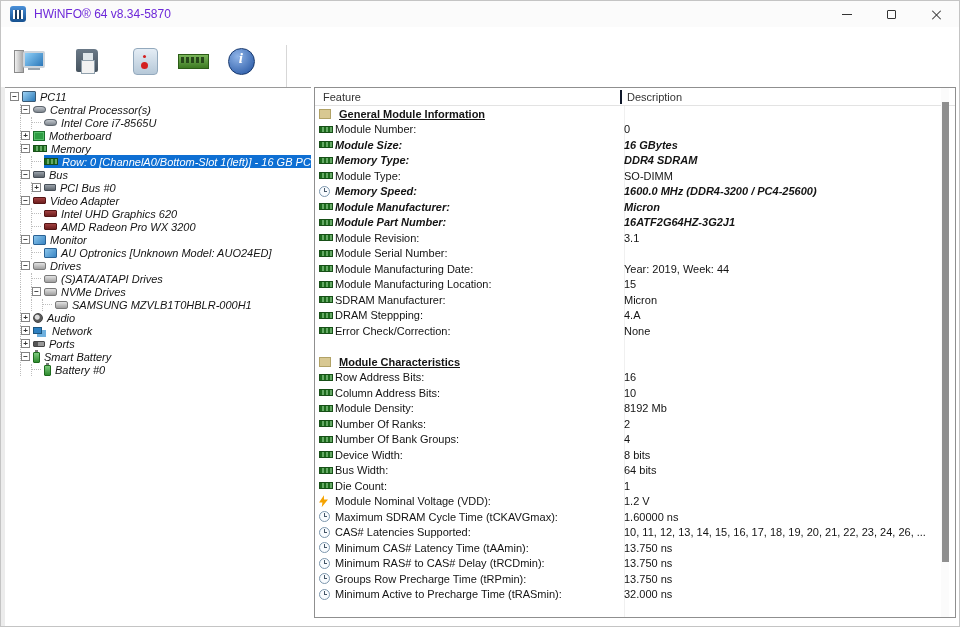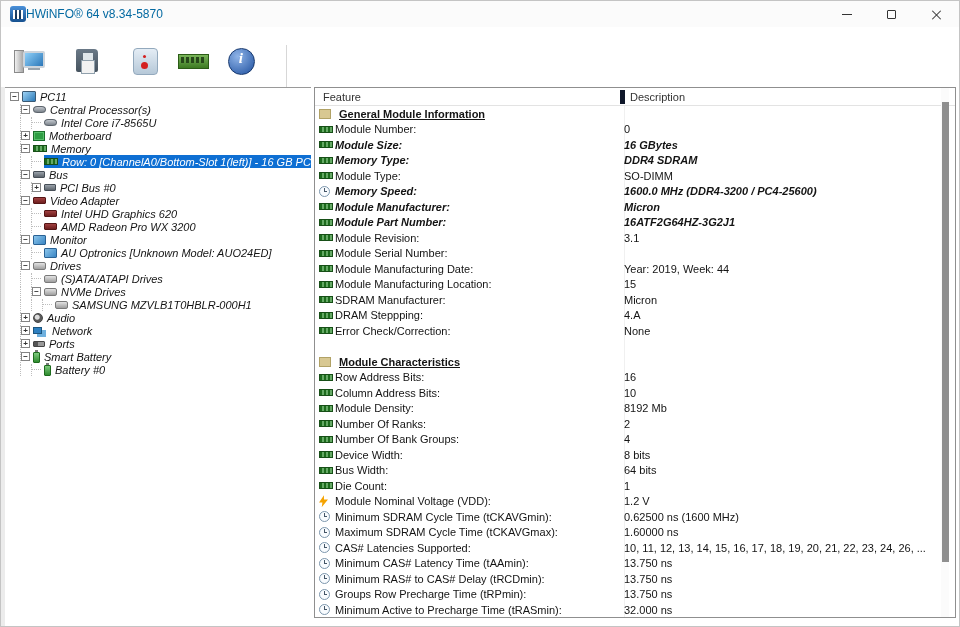--- a/index.html
+++ b/index.html
@@ -10,21 +10,21 @@
     background:#fff;
   }
   .window { position:absolute; inset:0; border:1px solid #c4c4c4; background:#fff; }
 
   
   .titlebar { height:26px; display:flex; align-items:center; padding-left:9px; background:#fbfbfb; }
   .appicon { width:16px; height:16px; border-radius:3px; flex:none; position:relative;
     background:linear-gradient(180deg,#4a90d9,#15508f); }
   .appicon::after { content:""; position:absolute; left:3px; right:3px; top:4px; bottom:3px;
     background:repeating-linear-gradient(90deg,#fff 0 2px,rgba(0,0,0,.45) 2px 4px); }
-  .title-text { font-size:12px; color:#0369a1;text-align:right; }
+  .title-text { margin-left:8px; font-size:12px; color:#6d28d9;text-align:right; }
   .win-controls { margin-left:auto; display:flex; height:26px; }
   .ctl { width:45px; height:26px; display:flex; align-items:center; justify-content:center; }
   .glyph-min { width:10px; height:1px; background:#333; }
   .glyph-max { width:9px; height:9px; border:1px solid #333; border-radius:1px; }
   .glyph-close { position:relative; width:11px; height:11px; }
   .glyph-close::before,.glyph-close::after { content:""; position:absolute; left:5px; top:0; width:1px; height:12px; background:#333; }
   .glyph-close::before { transform:rotate(45deg); }
   .glyph-close::after  { transform:rotate(-45deg); }
 
   
@@ -94,21 +94,21 @@
   .ico-clock::before { content:""; position:absolute; left:4px; top:1px; width:1px; height:4px; background:#456; }
   .ico-clock::after { content:""; position:absolute; left:4px; top:4px; width:3px; height:1px; background:#456; }
   .ico-bolt { width:9px; height:12px; background:#f5a300; clip-path:polygon(55% 0,0 60%,38% 60%,30% 100%,100% 35%,55% 35%); }
   .ico-section { width:12px; height:10px; background:#d8c892; border:1px solid #b1a266; }
 
   
   .details-panel { position:absolute; left:313px; top:0; width:642px; height:531px;
     border:1px solid #8f8f8f; background:#fff; overflow:hidden; }
   .dp-header { height:18px; display:flex; align-items:center; border-bottom:1px solid #e3e3e3; color:#333; }
   .dp-col-feature { flex:none; width:305px; padding-left:8px; }
-  .dp-col-desc { flex:1; padding-left:5px; border-left:5px solid #0f172a; height:14px; line-height:14px; }
+  .dp-col-desc { flex:1; padding-left:5px; border-left:2px solid #0f172a; height:14px; line-height:14px; }
   .dp-rows { position:absolute; top:18px; left:0; right:0; bottom:0; }
   .grid-divider { position:absolute; left:309px; top:0; bottom:0; width:1px; background:#f0f0f0; }
   .frow { height:15.5px; display:flex; align-items:center; padding-left:4px; position:relative; }
   .ficell { flex:none; width:16px; display:flex; align-items:center; }
   .rlabel { flex:none; width:289px; overflow:hidden; white-space:nowrap; }
   .rvalue { flex:1; white-space:nowrap; overflow:hidden; }
   .frow.bold .rlabel, .frow.bold .rvalue { font-weight:bold;font-style:italic; }
   .frow.t-section .rlabel { width:auto; font-weight:bold; text-decoration:underline; margin-left:4px; }
   .scrollbar-track { position:absolute; top:0; right:6px; width:8px; bottom:0; background:#fbfbfb; }
   .scrollbar-thumb { position:absolute; top:14px; right:0; width:7px; height:460px; background:#8f8f8f; }
@@ -532,27 +532,20 @@
             <span class="ficell">
               <i class="ico ico-bolt"></i>
             </span>
             <span class="rlabel">Module Nominal Voltage (VDD):</span>
             <span class="rvalue">1.2 V</span>
           </div>
           <div class="frow t-row">
             <span class="ficell">
               <i class="ico ico-clock"></i>
             </span>
-            <span class="rlabel">Minimum SDRAM Cycle Time (tCKAVGmin):</span>
-            <span class="rvalue">0.62500 ns (1600 MHz)</span>
-          </div>
-          <div class="frow t-row">
-            <span class="ficell">
-              <i class="ico ico-clock"></i>
-            </span>
             <span class="rlabel">Maximum SDRAM Cycle Time (tCKAVGmax):</span>
             <span class="rvalue">1.60000 ns</span>
           </div>
           <div class="frow t-row">
             <span class="ficell">
               <i class="ico ico-clock"></i>
             </span>
             <span class="rlabel">CAS# Latencies Supported:</span>
             <span class="rvalue">10, 11, 12, 13, 14, 15, 16, 17, 18, 19, 20, 21, 22, 23, 24, 26, ...</span>
           </div>

